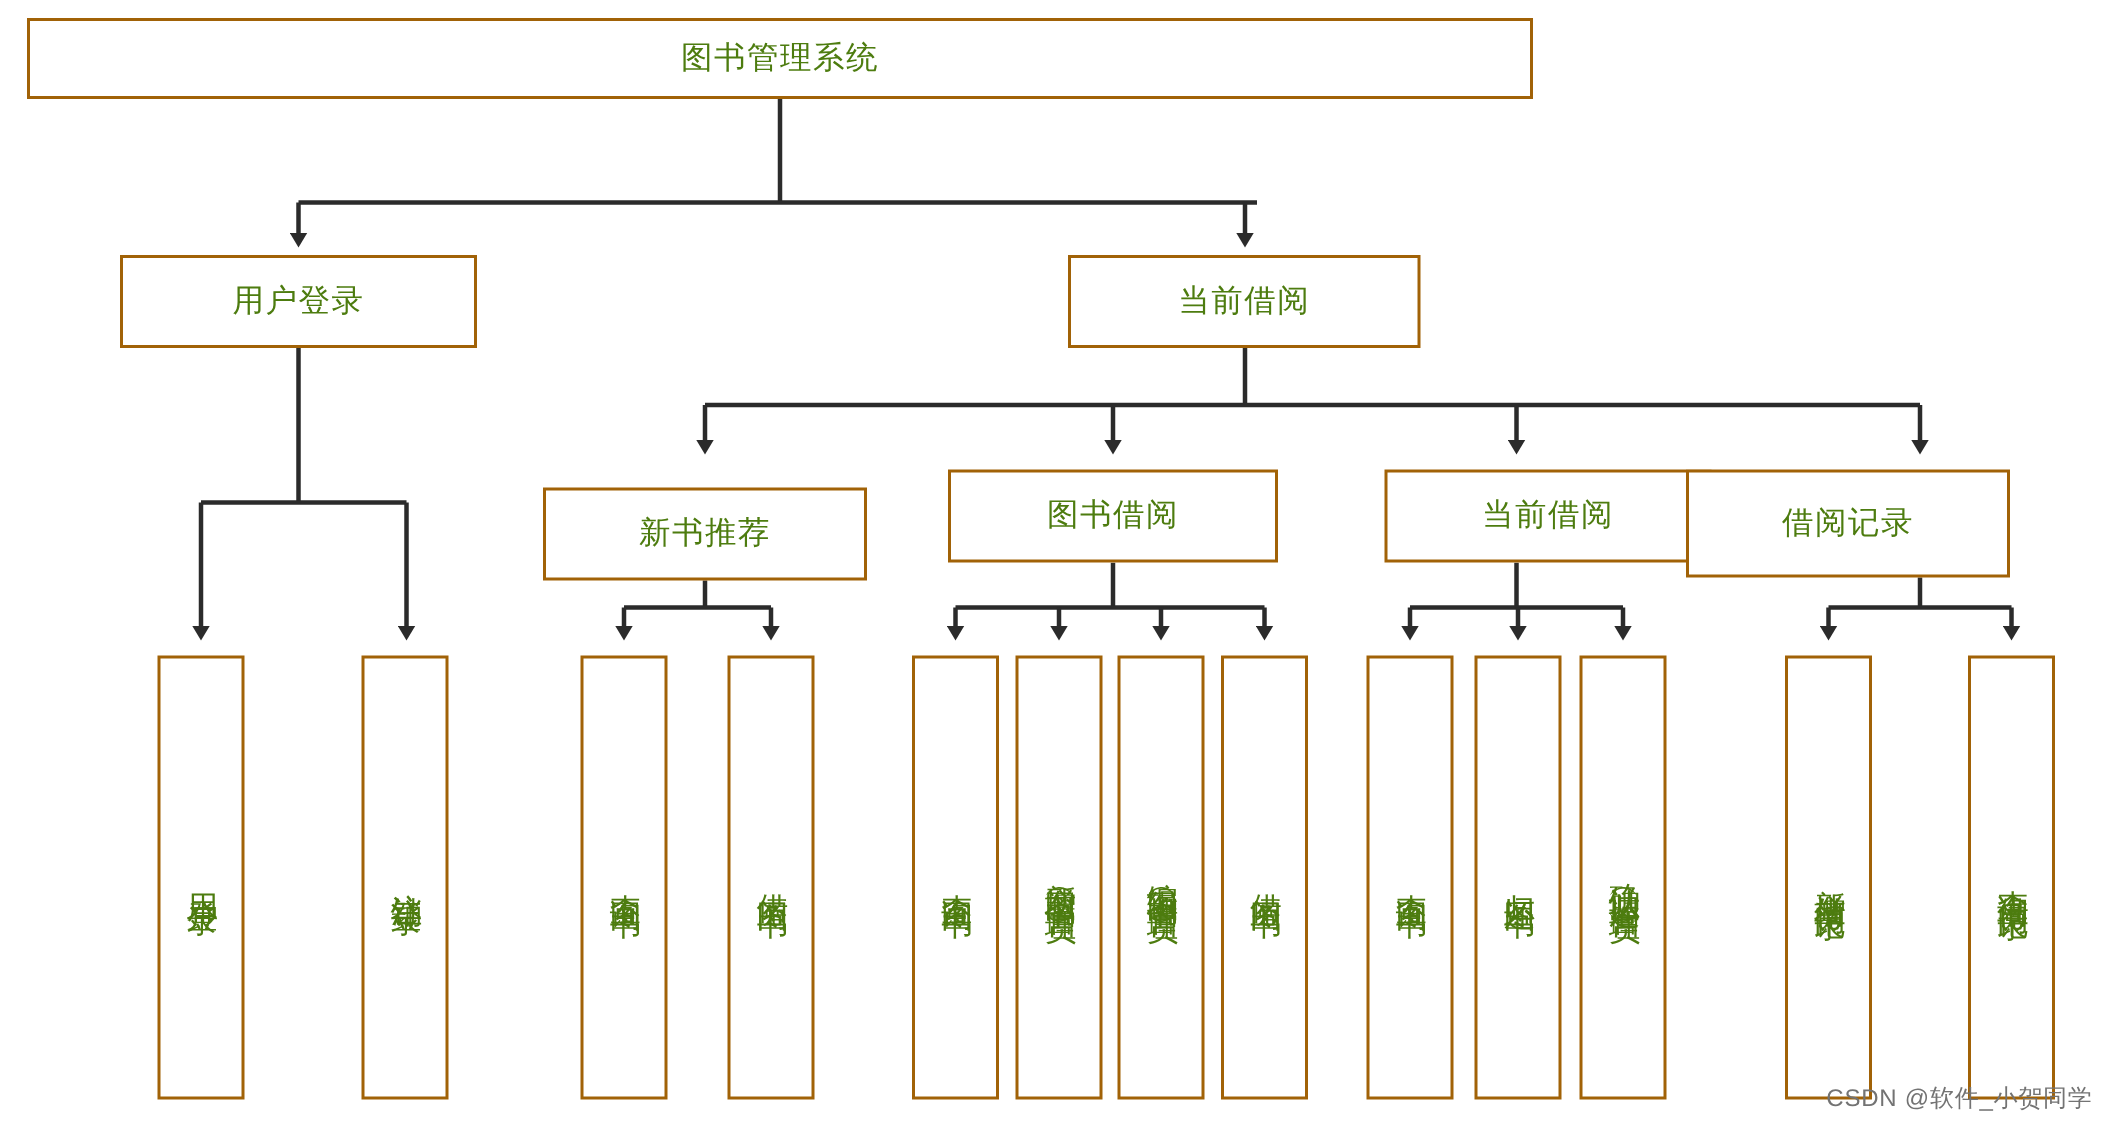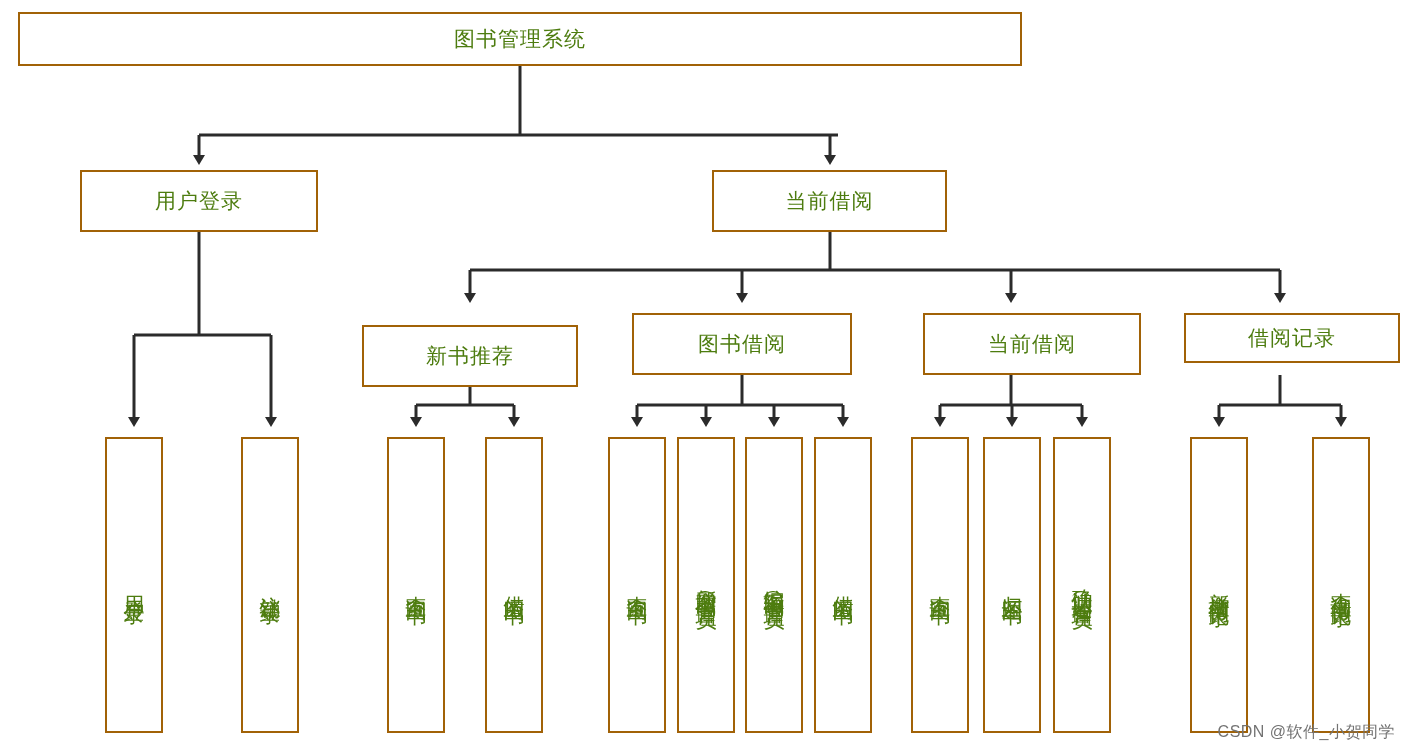--- a/index.html
+++ b/index.html
@@ -132,21 +132,21 @@
 
   <div class="node horiz" style="left:362px; top:313px; width:216px; height:62px;margin-top:12px;">
     <span>新书推荐</span>
   </div>
   <div class="node horiz" style="left:632px; top:313px; width:220px; height:62px;">
     <span>图书借阅</span>
   </div>
   <div class="node horiz" style="left:923px; top:313px; width:218px; height:62px;">
     <span>当前借阅</span>
   </div>
-  <div class="node horiz" style="left:1184px; top:313px; width:216px; height:50px;">
+  <div class="node horiz" style="left:1124px; top:313px; width:216px; height:72px;">
     <span>借阅记录</span>
   </div>
 
   <div class="node vert" style="left:105px; top:437px; width:58px; height:296px;">
     <span class="vtext">用户登录</span>
   </div>
   <div class="node vert" style="left:241px; top:437px; width:58px; height:296px;">
     <span class="vtext">注销登录</span>
   </div>
   <div class="node vert" style="left:387px; top:437px; width:58px; height:296px;">

